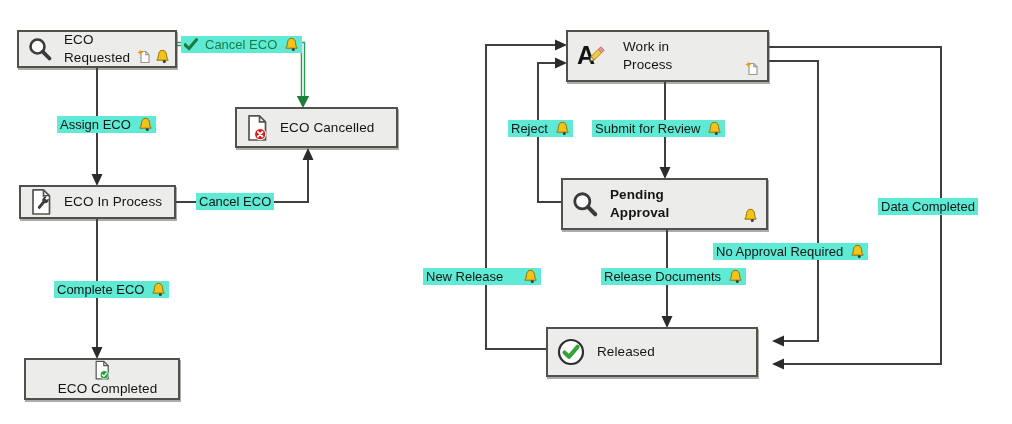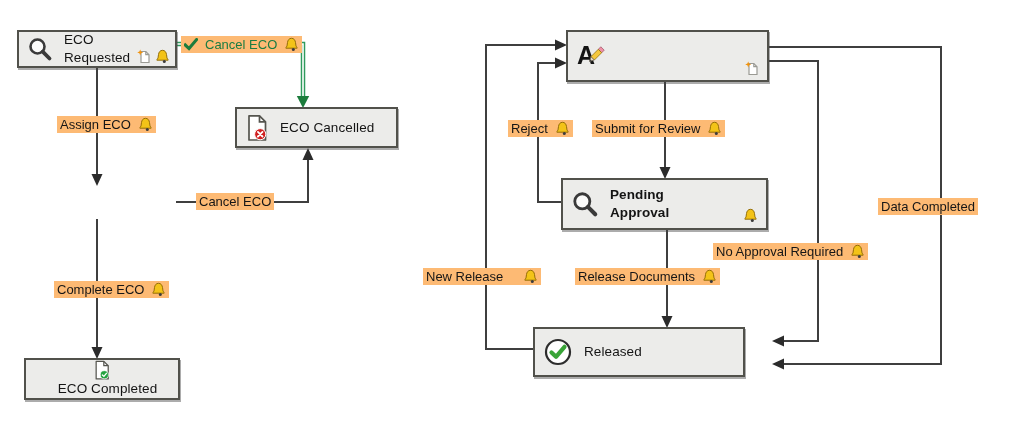--- a/index.html
+++ b/index.html
@@ -11,21 +11,21 @@
   .state{
     position:absolute;z-index:2;background:#ececea;border:2px solid #51514b;
     box-shadow:1px 2px 0 0 rgba(70,70,70,.45);
     display:flex;align-items:center;padding:0 8px;box-sizing:border-box;
   }
   .state-label{font-size:13.5px;color:#141414;margin-left:11px;line-height:1.3;letter-spacing:.1px;}
   .w72{width:76px;}
   .badges{position:absolute;right:5px;bottom:2px;display:flex;gap:4px;align-items:flex-end;}
   .tlabel{
     position:absolute;z-index:3;display:flex;align-items:center;gap:7px;
-    background:#fdba74;padding:0 3px;height:17px;font-size:13px;color:#161616;white-space:nowrap;
+    background:#5eead4;padding:0 3px;height:17px;font-size:13px;color:#161616;white-space:nowrap;
   }
   .tlabel.green{color:#1b7c42;font-weight:400;}
   svg{display:block;}
 </style>
 </head>
 <body>
 
 <div id="canvas">
 
   <svg width="0" height="0" style="position:absolute" aria-hidden="true">
@@ -100,60 +100,72 @@
 
   <div class="state" style="left:235px;top:107px;width:163px;height:41px;">
     <svg width="24" height="28" viewBox="0 0 24 28">
       <use href="#sym-doc"></use>
       <circle cx="15.2" cy="20.2" r="5.6" fill="#d01f1f" stroke="#fff" stroke-width="1"></circle>
       <path d="M12.9 17.9 L17.5 22.5 M17.5 17.9 L12.9 22.5" stroke="#fff" stroke-width="1.8" stroke-linecap="round"></path>
     </svg>
     <div class="state-label">ECO Cancelled</div>
   </div>
 
+  <div class="state" style="left:19px;top:185px;width:157px;height:34px;">
+    <svg width="24" height="28" viewBox="0 0 24 28">
+      <use href="#sym-doc"></use>
+      <g transform="translate(13.5,15.5) rotate(40)">
+        <circle cx="0" cy="-4.6" r="3.1" fill="#3d3d3d"></circle>
+        <rect x="-1.2" y="-8.9" width="2.4" height="3.4" fill="#fff"></rect>
+        <rect x="-1.4" y="-2.8" width="2.8" height="9.2" rx="1.2" fill="#3d3d3d"></rect>
+      </g>
+    </svg>
+    <div class="state-label">ECO In Process</div>
+  </div>
 
   <div class="state" style="left:24px;top:358px;width:156px;height:42px;flex-direction:column;">
     <svg width="24" height="28" viewBox="0 0 24 28">
       <use href="#sym-doc"></use>
       <circle cx="15.2" cy="20.2" r="5.6" fill="#23a23f" stroke="#fff" stroke-width="1"></circle>
       <path d="M12.5 20.4 L14.6 22.4 L18 18.2" fill="none" stroke="#fff" stroke-width="1.8" stroke-linecap="round"></path>
     </svg>
     <div class="state-label">ECO Completed</div>
   </div>
 
   <div class="state" style="left:566px;top:30px;width:203px;height:52px;">
     <svg width="36" height="32" viewBox="0 0 36 32">
       <text x="1" y="24" font-family="Liberation Sans,sans-serif" font-size="25" font-weight="bold" fill="#141414">A</text>
       <g transform="translate(23,12) rotate(45)">
         <rect x="-2.4" y="-5" width="4.8" height="3.6" fill="#ef8fa5" stroke="#9c5566" stroke-width="0.7"></rect>
         <rect x="-2.4" y="-1.4" width="4.8" height="10.4" fill="#f6c83d" stroke="#8f6d00" stroke-width="0.7"></rect>
         <polygon points="-2.4,9 2.4,9 0,13.4" fill="#e9dcc3" stroke="#6b6257" stroke-width="0.7"></polygon>
         <polygon points="-0.9,11.2 0.9,11.2 0,13.4" fill="#3c3c3c"></polygon>
       </g>
     </svg>
+    <div class="state-label w72">Work in Process</div>
     <div class="badges" style="right:8px;bottom:4px;">
       <svg width="14" height="15" viewBox="0 0 14 15">
           <use href="#sym-smalldoc"></use>
         </svg>
     </div>
   </div>
 
   <div class="state" style="left:561px;top:178px;width:207px;height:52px;font-weight:bold;">
     <svg width="28" height="28" viewBox="0 0 26 26">
         <use href="#sym-magnifier"></use>
       </svg>
     <div class="state-label w72">Pending Approval</div>
     <div class="badges" style="right:8px;bottom:5px;">
       <svg width="15" height="15" viewBox="0 0 15 15">
           <use href="#sym-bell"></use>
         </svg>
     </div>
   </div>
 
-  <div class="state" style="left:533px;top:327px;width:212px;height:50px;">
+  <div class="state" style="left:546px;top:327px;width:212px;height:50px;">
     <svg width="30" height="30" viewBox="0 0 30 30">
       <circle cx="15" cy="15" r="12" fill="#fff" stroke="#2d2d2d" stroke-width="2.2"></circle>
       <path d="M8.5 15.5 L13 19.8 L21.5 9.8" fill="none" stroke="#38a437" stroke-width="4.2" stroke-linecap="round" stroke-linejoin="round"></path>
     </svg>
     <div class="state-label">Released</div>
   </div>
 
   <div class="tlabel green" style="left:181px;top:36px;">
     <svg width="14" height="13" viewBox="0 0 14 13">
         <use href="#sym-greencheck"></use>
@@ -207,20 +219,20 @@
     <span>Data Completed</span>
   </div>
 
   <div class="tlabel" style="left:423px;top:268px;gap:20px;">
     <span>New Release</span>
     <svg width="15" height="15" viewBox="0 0 15 15">
         <use href="#sym-bell"></use>
       </svg>
   </div>
 
-  <div class="tlabel" style="left:575px;top:268px;">
+  <div class="tlabel" style="left:601px;top:268px;">
     <span>Release Documents</span>
     <svg width="15" height="15" viewBox="0 0 15 15">
         <use href="#sym-bell"></use>
       </svg>
   </div>
 
 </div>
 
 </body></html>

